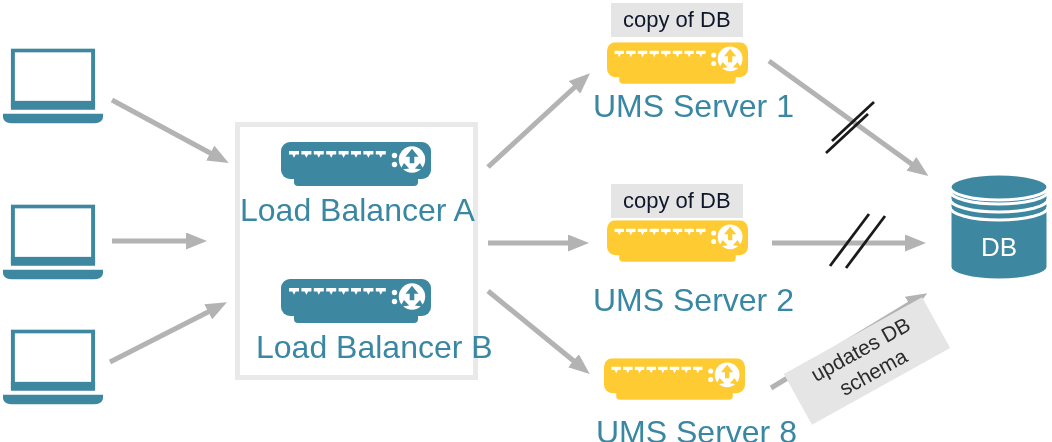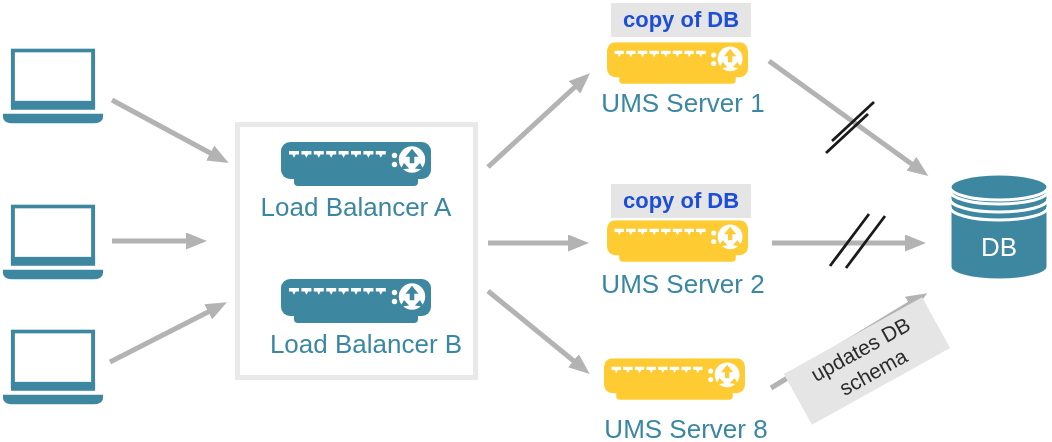--- a/index.html
+++ b/index.html
@@ -1,20 +1,20 @@
 <!DOCTYPE html>
 <html><head>
 <meta charset="utf-8">
 <style>
   html,body{margin:0;padding:0;background:#fff;}
   #stage{position:relative;width:1052px;height:442px;background:#fff;overflow:hidden;
          font-family:"Liberation Sans",sans-serif;}
   .abs{position:absolute;}
-  .node-label{position:absolute;text-align:center;font-size:26px;color:#3A87A3;white-space:nowrap;}
-  .badge{position:absolute;background:#E5E5E5;color:#1d4ed8;font-size:22px;padding:4px 12px;white-space:nowrap;font-weight:bold;}
+  .node-label{position:absolute;text-align:center;font-size:32px;color:#3A87A3;white-space:nowrap;}
+  .badge{position:absolute;background:#E5E5E5;color:#0f172a;font-size:22px;padding:4px 12px;white-space:nowrap;}
   .annotation{position:absolute;background:#E5E5E5;color:#2B2B2B;font-size:21px;line-height:26px;
               text-align:center;padding:3px 10px;transform:rotate(-29deg);transform-origin:center;}
   .group-box{position:absolute;border:5px solid #E9E9E9;background:#fff;box-sizing:border-box;}
   .teal{color:#3E87A0;}
   .yellow{color:#FFCB33;}
   .db-label{position:absolute;color:#fff;font-size:26px;text-align:center;}
   svg{display:block;}
 </style>
 </head>
 <body>
@@ -80,21 +80,21 @@
   <svg class="abs teal" style="left:3px;top:329px" width="100" height="76" viewBox="0 0 101 76">
       <use href="#sym-laptop"></use>
     </svg>
 
   <div class="group-box" style="left:235px;top:122px;width:243px;height:258px"></div>
 
   <div>
     <svg class="abs teal" style="left:281px;top:142px" width="150" height="45" viewBox="0 0 150 45">
         <use href="#sym-server"></use>
       </svg>
-    <div class="node-label" style="left:246px;top:192px;width:220px">Load Balancer A</div>
+    <div class="node-label" style="left:240px;top:192px;width:220px">Load Balancer A</div>
   </div>
 
   <div>
     <svg class="abs teal" style="left:281px;top:279px" width="150" height="45" viewBox="0 0 150 45">
         <use href="#sym-server"></use>
       </svg>
     <div class="node-label" style="left:256px;top:329px;width:220px">Load Balancer B</div>
   </div>
 
   <div>
@@ -103,21 +103,21 @@
         <use href="#sym-server"></use>
       </svg>
     <div class="node-label" style="left:593px;top:88px;width:180px">UMS Server 1</div>
   </div>
 
   <div>
     <div class="badge" style="left:611px;top:184px">copy of DB</div>
     <svg class="abs yellow" style="left:607px;top:220px" width="141" height="43" viewBox="0 0 150 45">
         <use href="#sym-server"></use>
       </svg>
-    <div class="node-label" style="left:593px;top:269px;width:180px">UMS Server 2</div>
+    <div class="node-label" style="left:593px;top:282px;width:180px">UMS Server 2</div>
   </div>
 
   <div>
     <svg class="abs yellow" style="left:604px;top:358px" width="141" height="43" viewBox="0 0 150 45">
         <use href="#sym-server"></use>
       </svg>
     <div class="node-label" style="left:596px;top:414px;width:180px">UMS Server 8</div>
   </div>
 
   <div>

